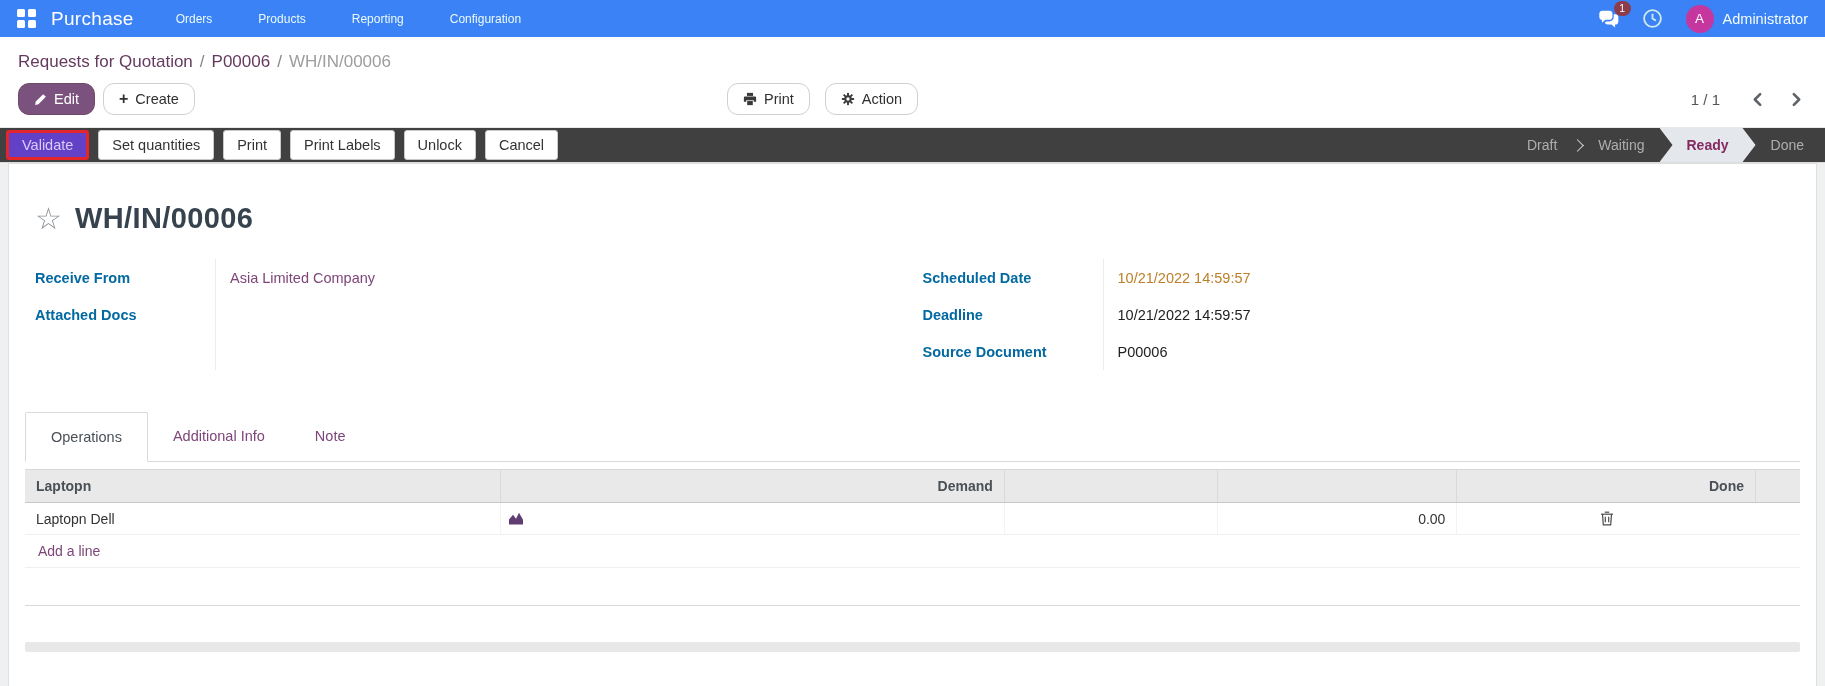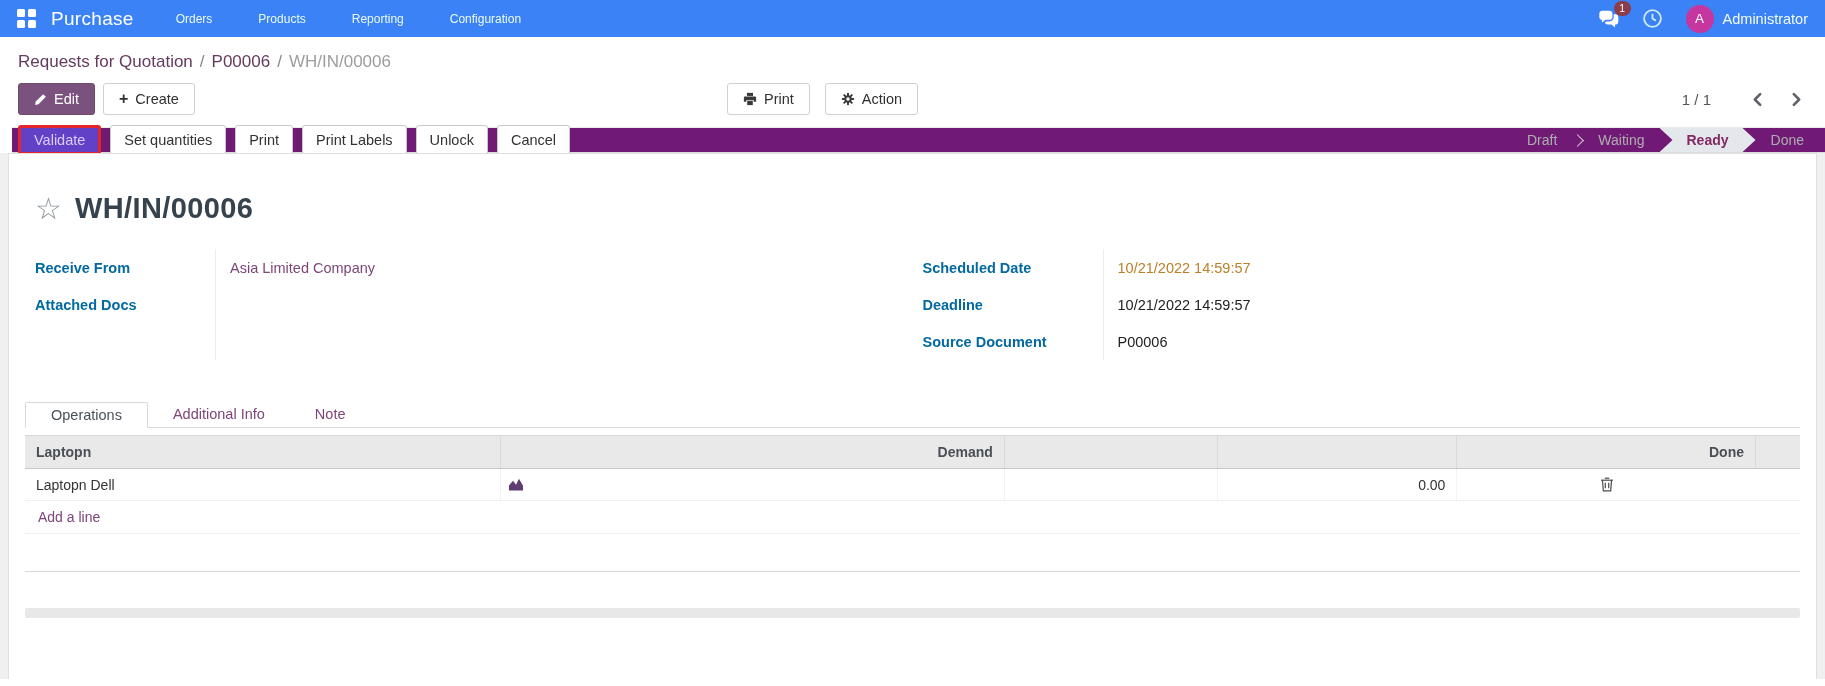--- a/index.html
+++ b/index.html
@@ -21,31 +21,31 @@
   .user-name { font-size:14.5px; color:#f2fbfb; }
 
   
   .breadcrumb { padding:15px 18px 5px; font-size:17px; }
   .breadcrumb a { color:#653a5f; text-decoration:none; cursor:pointer; }
   .breadcrumb .sep { color:#888; margin:0 7px; }
   .breadcrumb .current { color:#9d9d9d; }
 
   .cp-row { position:relative; display:flex; align-items:center; padding:6px 18px 12px; }
   .btn { display:inline-flex; align-items:center; gap:7px; font-size:14.5px; padding:7px 15px;
-         border:1px solid #d0d0d0; background:#fff; color:#303030; border-radius:3px; cursor:pointer; white-space:nowrap; }
+         border:1px solid #d0d0d0; background:#fff; color:#303030; border-radius:11px; cursor:pointer; white-space:nowrap; }
   .btn-primary { background:#7a527d; border-color:#714b67; color:#fff; }
   .left-btns { display:flex; gap:8px; }
   .center-btns { position:absolute; left:727px; display:flex; gap:15px; }
-  .pager { position:absolute; right:22px; display:flex; align-items:center; gap:40px; }
+  .pager { position:absolute; right:22px; display:flex; align-items:center; gap:31px; }
   .pager-text { font-size:15px; color:#555; }
   .pager-nav { display:flex; gap:26px; }
   .pager-nav .pg { cursor:pointer; display:flex; align-items:center; }
 
   
-  .statusbar { height:26px; display:flex; align-items:center; padding:0 6px; border-top:1px solid #e9e9e9; border-bottom:1px solid #dcdcdc; background:#701a75;margin-left:12px; }
+  .statusbar { height:36px; display:flex; align-items:center; padding:0 6px; border-top:1px solid #e9e9e9; border-bottom:1px solid #dcdcdc; background:#404040; }
   .sb-buttons { display:flex; gap:9px; align-items:center; }
   .sbtn { font-size:14.5px; padding:6px 13px; background:#fff; border:1px solid #c9c9c9; color:#333; border-radius:3px; cursor:pointer; white-space:nowrap; }
   .sbtn-validate { background:#6241c6; color:#d9ccfa; border:3px solid #e5252c; border-radius:3px; padding:4px 13px; }
   .pipeline { margin-left:auto; display:flex; align-items:center; height:100%; font-size:14px; color:#aeaeae; }
   .pipe-state { padding:0 15px; height:100%; display:flex; align-items:center; cursor:pointer; }
   .pipe-sep { width:9px; height:9px; border-top:1px solid #d4d4d4; border-right:1px solid #d4d4d4; transform:rotate(45deg); margin:0 1px; }
   .pipe-active { background:#e4e7eb; color:#832a62; font-weight:700; padding:0 27px;
                  clip-path:polygon(0 0, calc(100% - 13px) 0, 100% 50%, calc(100% - 13px) 100%, 0 100%, 13px 50%); }
 
   
@@ -58,21 +58,21 @@
 
   .groups { display:grid; grid-template-columns:1fr 1fr; margin-top:24px; padding-left:10px; }
   .group { display:grid; grid-template-columns:180px 1fr; align-content:start; }
   .f-label { font-weight:700; font-size:14.5px; color:#0369a1; height:37px; display:flex; align-items:center; }
   .f-value { font-size:14.5px; color:#222; height:37px; display:flex; align-items:center; border-left:1px solid #ececec; padding-left:14px; }
   .f-link { color:#7d4579; cursor:pointer; }
   .f-orange { color:#bd7f28; }
   .group-right { margin-left:5px; }
 
   .tabs { margin-top:42px; display:flex; border-bottom:1px solid #d9d9d9; font-size:14.5px; }
-  .tab { padding:4px 25px; color:#7d4579; cursor:pointer; }
+  .tab { padding:16px 25px; color:#7d4579; cursor:pointer; }
   .tab-active { color:#495057; background:#fff; border:1px solid #d9d9d9; border-bottom:1px solid #fff; margin-bottom:-1px; border-radius:2px 2px 0 0; }
 
   .op-table { margin-top:7px; font-size:14px; }
   .t-row { display:grid; grid-template-columns:26.8% 28.4% 12% 13.5% 1fr 44px; align-items:stretch; }
   .t-head { background:#e9e9e9; border-top:1px solid #d7d7d7; border-bottom:1px solid #c7c7c7; font-weight:700; color:#4a5056; }
   .t-head > div { padding:8px 11px; border-right:1px solid #d9d9d9; }
   .t-head > div:last-child { border-right:none; }
   .t-body { border-bottom:1px solid #f0f0f0; color:#333; }
   .t-body > div { padding:7.5px 11px; border-right:1px solid #f3f3f3; display:flex; align-items:center; }
   .t-body > div:last-child { border-right:none; }

